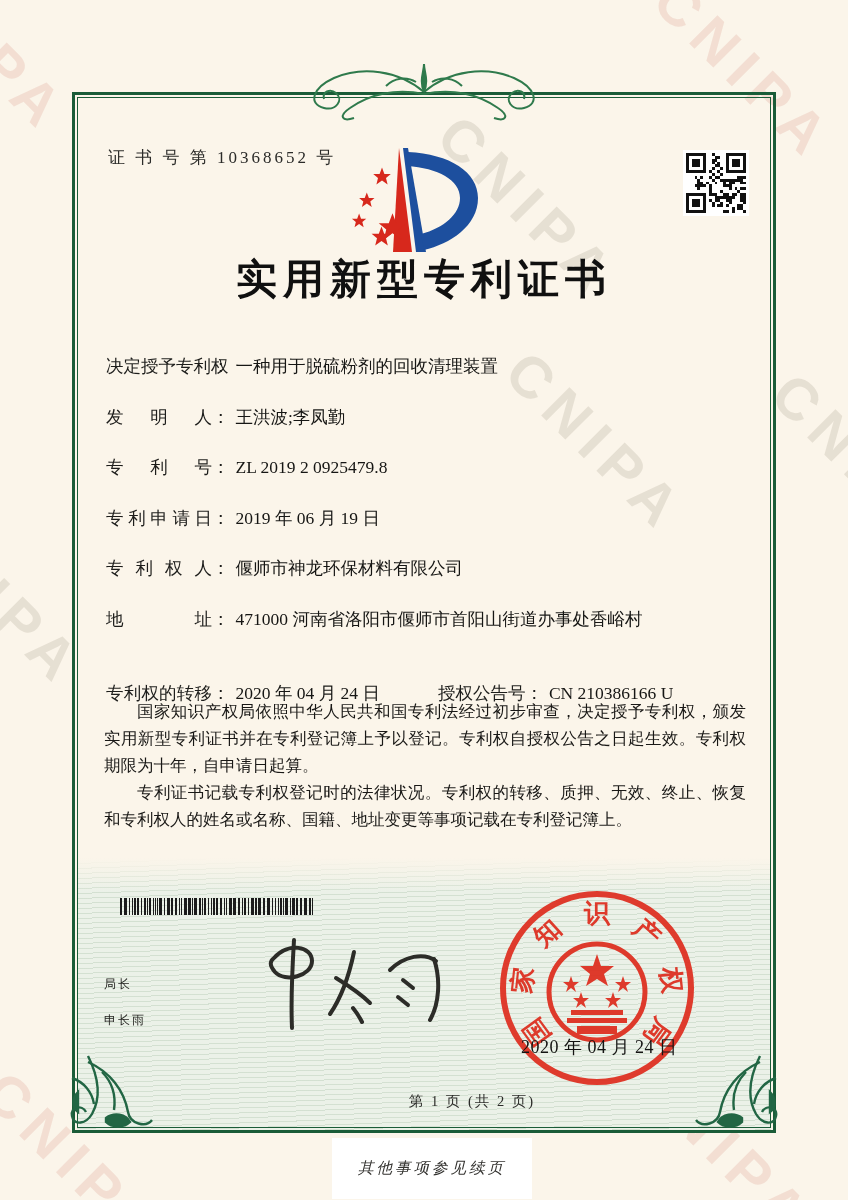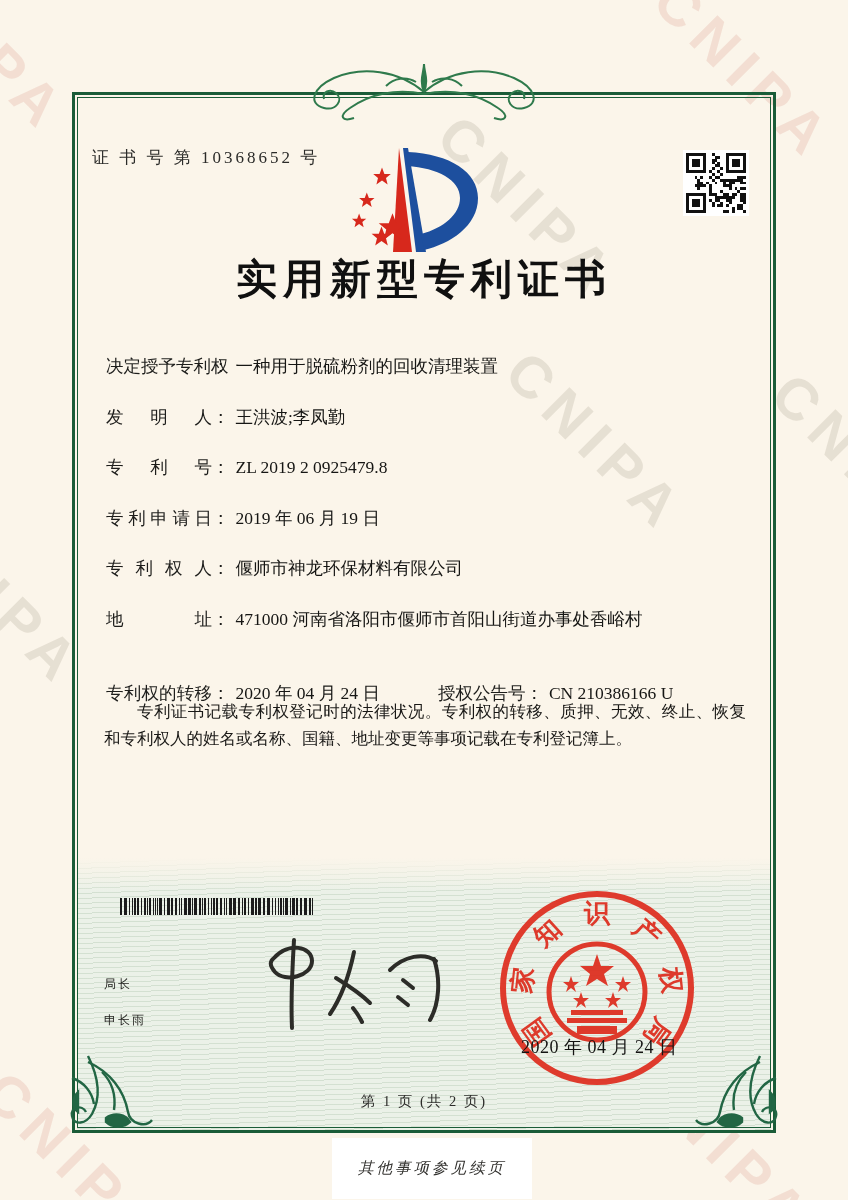--- a/index.html
+++ b/index.html
@@ -29,21 +29,21 @@
     position:absolute;left:0;top:0;width:100%;height:34px;
     background:linear-gradient(180deg,#fbf5ea,rgba(251,245,234,0));
   }
   
   .frame{
     left:72px;top:92px;width:704px;height:1041px;
     border:3px solid #1a5c38;z-index:2;box-sizing:border-box;pointer-events:none;
   }
   .frame .inner{position:absolute;inset:2px;border:1px solid #1a5c38;}
   .cert-no{
-    left:92px;top:146px;font-size:17px;letter-spacing:3px;color:#2b2b29;z-index:4;
+    left:108px;top:146px;font-size:17px;letter-spacing:3px;color:#2b2b29;z-index:4;
   }
   .qr{left:683px;top:150px;z-index:4;background:#fff;padding:3px;}
   .logo{left:350px;top:142px;z-index:4;}
   .title{
     left:72px;top:252px;width:704px;text-align:center;z-index:4;
     font-size:41px;font-weight:bold;letter-spacing:6px;color:#101010;
   }
   .fields{left:106px;top:356px;width:640px;z-index:4;font-size:17.5px;}
   .frow{display:flex;align-items:baseline;margin-bottom:30.5px;line-height:20px;white-space:nowrap;}
   .flabel{
@@ -61,21 +61,21 @@
   .barcode{left:120px;top:898px;z-index:4;}
   .chief{left:104px;top:966px;z-index:4;font-size:12px;color:#22221f;line-height:36px;letter-spacing:2px;}
   .sig{left:252px;top:928px;z-index:5;}
   .seal{left:497px;top:888px;z-index:5;}
   .seal-date{
     left:521px;top:1035px;width:180px;z-index:6;
     font-size:18px;letter-spacing:0.5px;color:#141413;white-space:nowrap;
   }
   .pagefoot{
     left:72px;top:1092px;width:704px;text-align:center;z-index:4;
-    font-size:14.5px;letter-spacing:2px;color:#2c2c2a;
+    font-size:14.5px;letter-spacing:2px;color:#2c2c2a;padding-left:48px;
   }
   .contnote{
     left:332px;top:1138px;z-index:4;background:#ffffff;
     padding:20px 26px;font-size:15.5px;letter-spacing:3px;color:#33322f;
     font-style:italic;
   }
   .ornament{z-index:3;pointer-events:none;}
 </style>
 </head>
 <body>
@@ -384,20 +384,21 @@
     <span class="fvalue">2020 年 04 月 24 日</span>
     <span class="pair2">
       <span>授权公告号</span>
         <span class="fcolon">：</span>
       <span class="fvalue">CN 210386166 U</span>
     </span>
   </div>
 </div>
 
 <div class="abs body-text">
+  <p>国家知识产权局依照中华人民共和国专利法经过初步审查，决定授予专利权，颁发实用新型专利证书并在专利登记簿上予以登记。专利权自授权公告之日起生效。专利权期限为十年，自申请日起算。</p>
   <p>专利证书记载专利权登记时的法律状况。专利权的转移、质押、无效、终止、恢复和专利权人的姓名或名称、国籍、地址变更等事项记载在专利登记簿上。</p>
 </div>
 
 <svg class="abs barcode" id="barcode" width="196" height="17">
     <rect x="0" y="0" width="2" height="17" fill="#1b1b1b"></rect>
     <rect x="4" y="0" width="3" height="17" fill="#1b1b1b"></rect>
     <rect x="9" y="0" width="1" height="17" fill="#1b1b1b"></rect>
     <rect x="12" y="0" width="1" height="17" fill="#1b1b1b"></rect>
     <rect x="14" y="0" width="2" height="17" fill="#1b1b1b"></rect>
     <rect x="17" y="0" width="2" height="17" fill="#1b1b1b"></rect>

